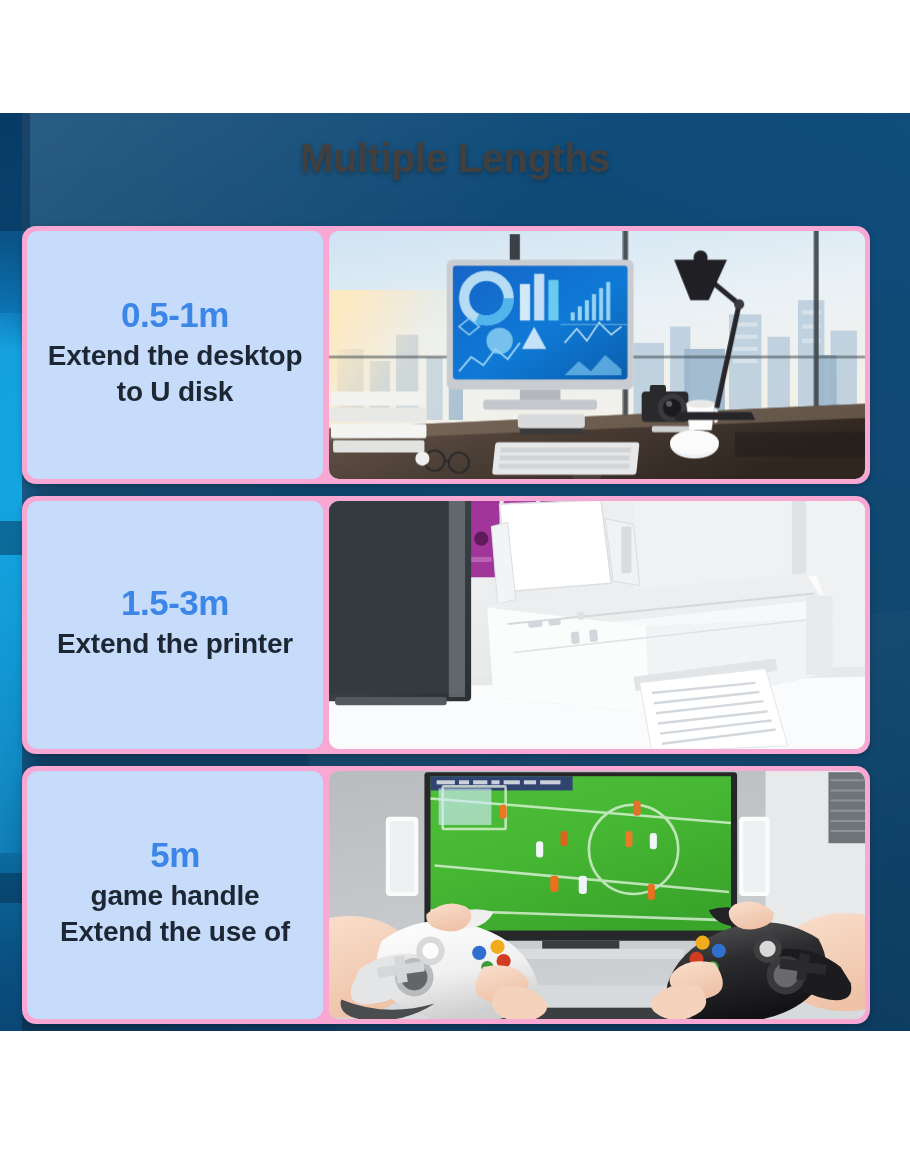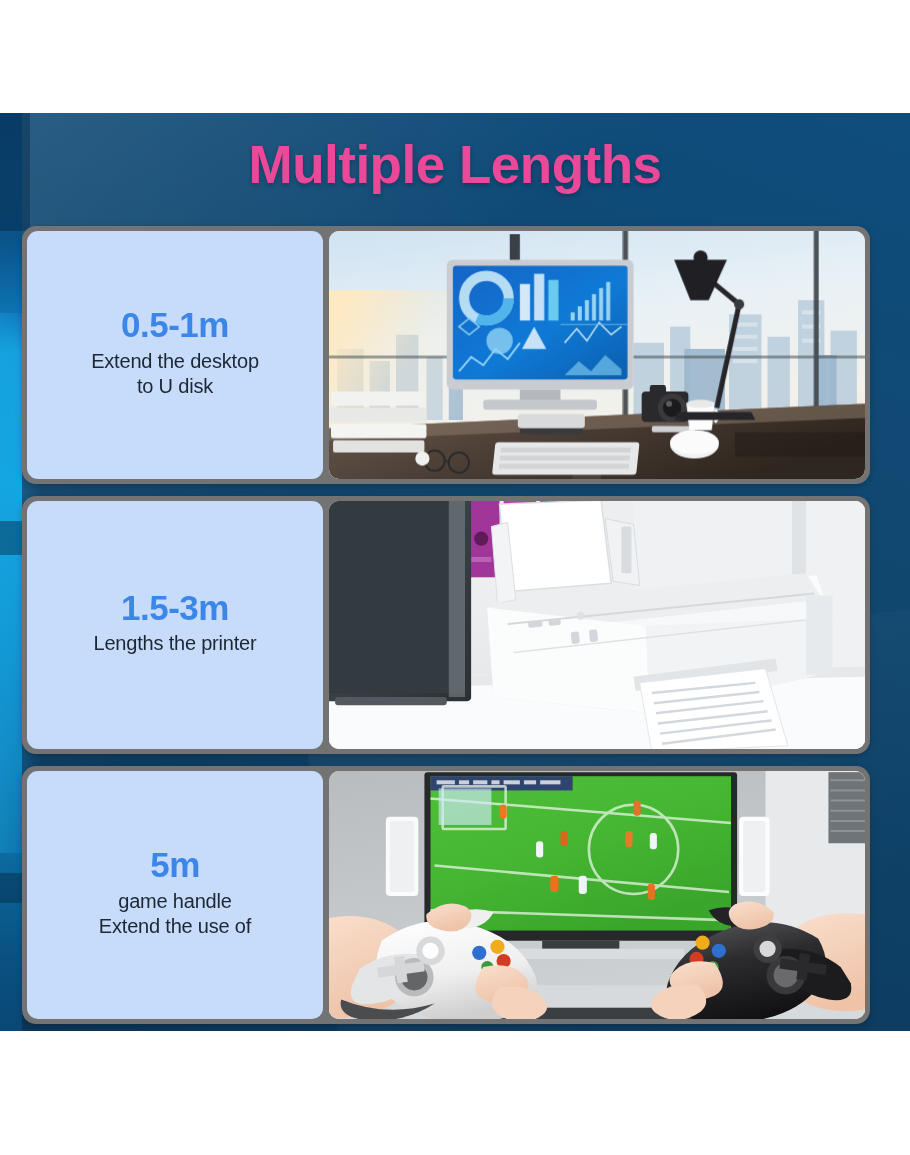--- a/index.html
+++ b/index.html
@@ -93,22 +93,22 @@
     pointer-events: none;
   }
 
   
   .title {
     position: absolute;
     left: 0;
     top: 137px;
     width: 910px;
     text-align: center;
-    color: #ec4899;
-    font-size: 53px;
+    color: #404040;
+    font-size: 40px;
     font-weight: bold;
     letter-spacing: -0.5px;
     line-height: 1.05;
     text-shadow: 0 2px 5px rgba(0,0,0,0.28);
   }
 
   
   .cards {
     position: absolute;
     left: 22px;
@@ -117,21 +117,21 @@
     height: 798px;
     display: flex;
     flex-direction: column;
     gap: 12px;
   }
 
   .card {
     position: relative;
     flex: 1 1 0;
     display: flex;
-    background: #737373;
+    background: #f9a8d4;
     border-radius: 14px;
     box-shadow: 0 2px 6px rgba(0,0,0,0.22);
     overflow: hidden;
     padding: 5px;
     box-sizing: border-box;
   }
 
   .card-text {
     position: relative;
     width: 296px;
@@ -149,23 +149,24 @@
   .card-length {
     color: #3b86e8;
     font-weight: bold;
     font-size: 35px;
     line-height: 1.1;
     margin-bottom: 4px;
     letter-spacing: -0.5px;
   }
   .card-desc {
     color: #1d2733;
-    font-size: 20px;
+    font-size: 28px;
     line-height: 1.28;
     letter-spacing: -0.2px;
+    font-weight: bold;
   }
 
   .card-photo {
     position: relative;
     flex: 1 1 auto;
     margin-left: 6px;
     border-radius: 10px;
     overflow: hidden;
     background: #cfd6dd;
   }
@@ -346,21 +347,21 @@
             <circle cx="404" cy="74" r="5" fill="#3a3a3e"></circle>
           </g>
         </svg>
       </div>
     </div>
 
     <div class="card">
       <div class="card-text">
         <div class="card-length">1.5-3m</div>
         <div class="card-desc">
-          <div>Lengths the printer</div>
+          <div>Extend the printer</div>
         </div>
       </div>
       <div class="card-photo">
         <svg viewBox="0 0 528 250" preserveAspectRatio="xMidYMid slice">
           <defs>
             <linearGradient id="wallG" x1="0" y1="0" x2="0.2" y2="1">
               <stop offset="0" stop-color="#f3f4f5"></stop>
                 <stop offset="1" stop-color="#e3e5e7"></stop>
             </linearGradient>
             <linearGradient id="printerBodyG" x1="0" y1="0" x2="0.2" y2="1">

